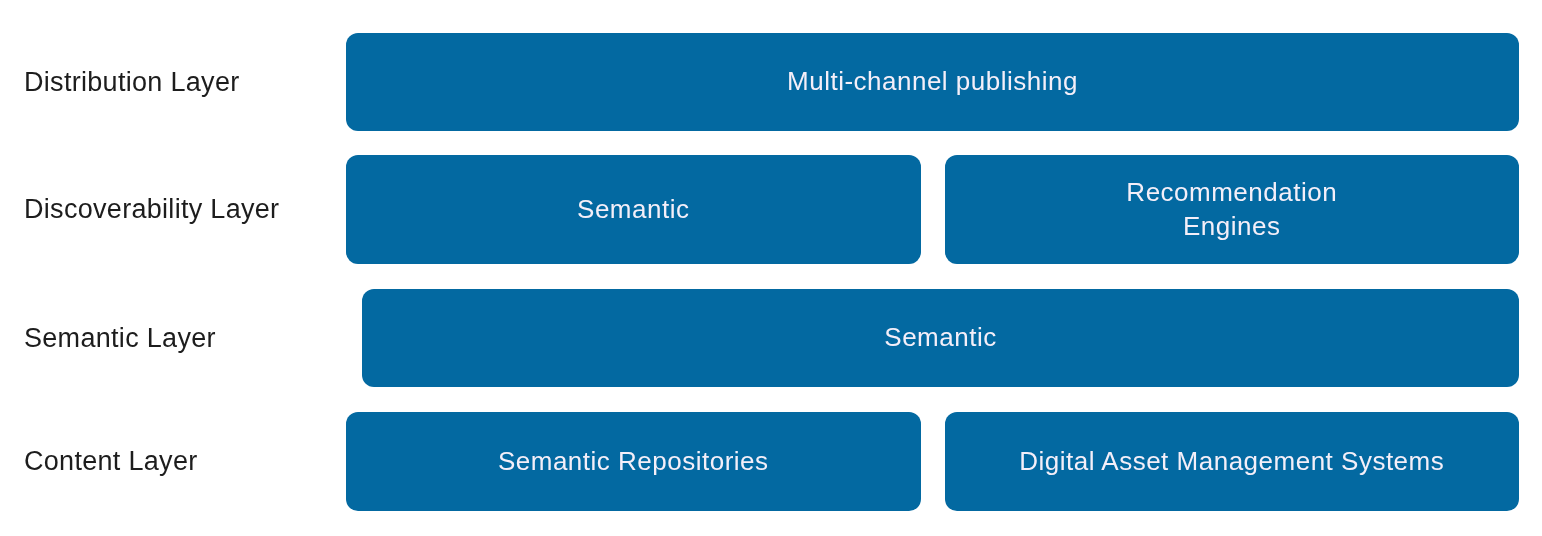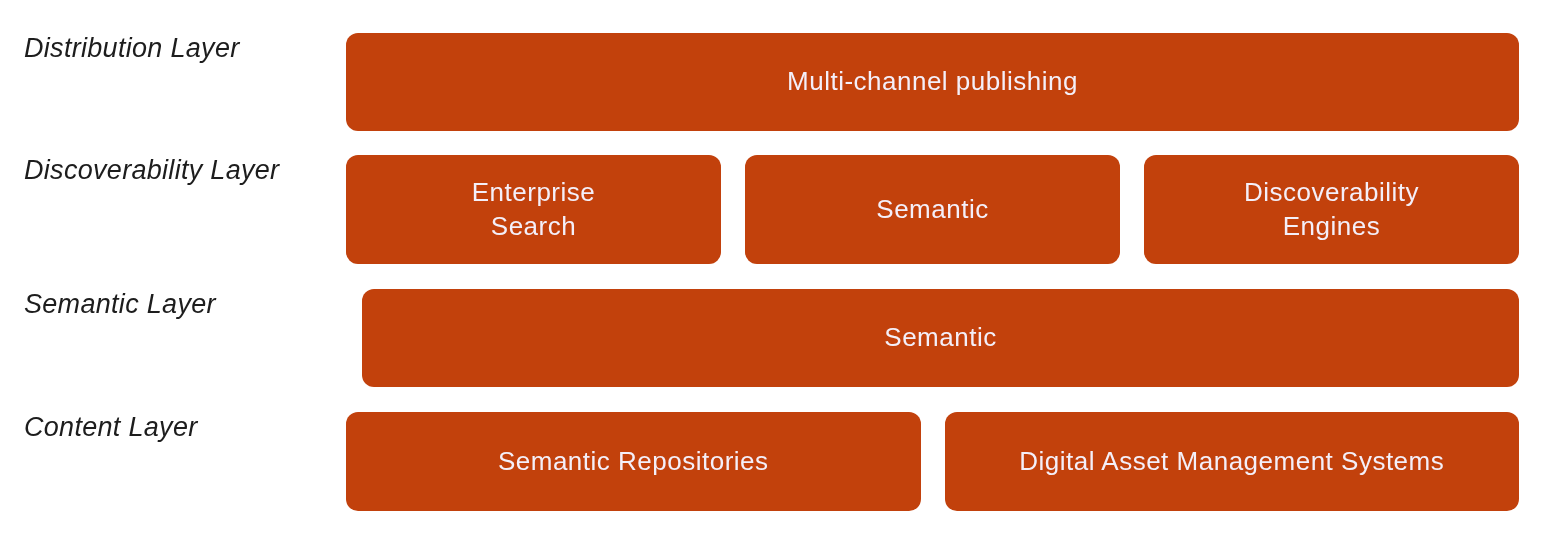--- a/index.html
+++ b/index.html
@@ -23,40 +23,40 @@
     box-sizing: border-box;
   }
   .row-1 { height: 98px;  margin-bottom: 24px; }
   .row-2 { height: 109px; margin-bottom: 25px; border-radius: 9px; }
   .row-3 { height: 98px;  margin-bottom: 25px; gap: 16px; }
   .row-4 { height: 99px; }
   .label-col {
     width: 346px;
     flex: 0 0 346px;
     display: flex;
+    align-items: center;
     box-sizing: border-box;
     padding-left: 24px;
-    font-style: italic;
   }
   .label {
     font-size: 27px;
     font-weight: 500;
     color: #1d1d1d;
     letter-spacing: 0.3px;
     white-space: nowrap;
   }
   .boxes {
     flex: 1;
     display: flex;
     gap: 24px;
     margin-right: 23px;
   }
   .box {
     flex: 1;
-    background: #c2410c;
+    background: #0369a1;
     border-radius: 12px;
     display: flex;
     align-items: center;
     justify-content: center;
     text-align: center;
     color: #f4eff9;
     font-size: 26px;
     font-weight: 400;
     letter-spacing: 0.5px;
     line-height: 1.3;
@@ -77,24 +77,22 @@
     <div class="boxes">
       <div class="box">Multi-channel publishing</div>
     </div>
   </div>
 
   <div class="row row-2">
     <div class="label-col">
       <div class="label">Discoverability Layer</div>
     </div>
     <div class="boxes">
-      <div class="box">Enterprise
-Search</div>
       <div class="box">Semantic</div>
-      <div class="box">Discoverability
+      <div class="box">Recommendation
 Engines</div>
     </div>
   </div>
 
   <div class="row row-3">
     <div class="label-col">
       <div class="label">Semantic Layer</div>
     </div>
     <div class="boxes">
       <div class="box">Semantic</div>

